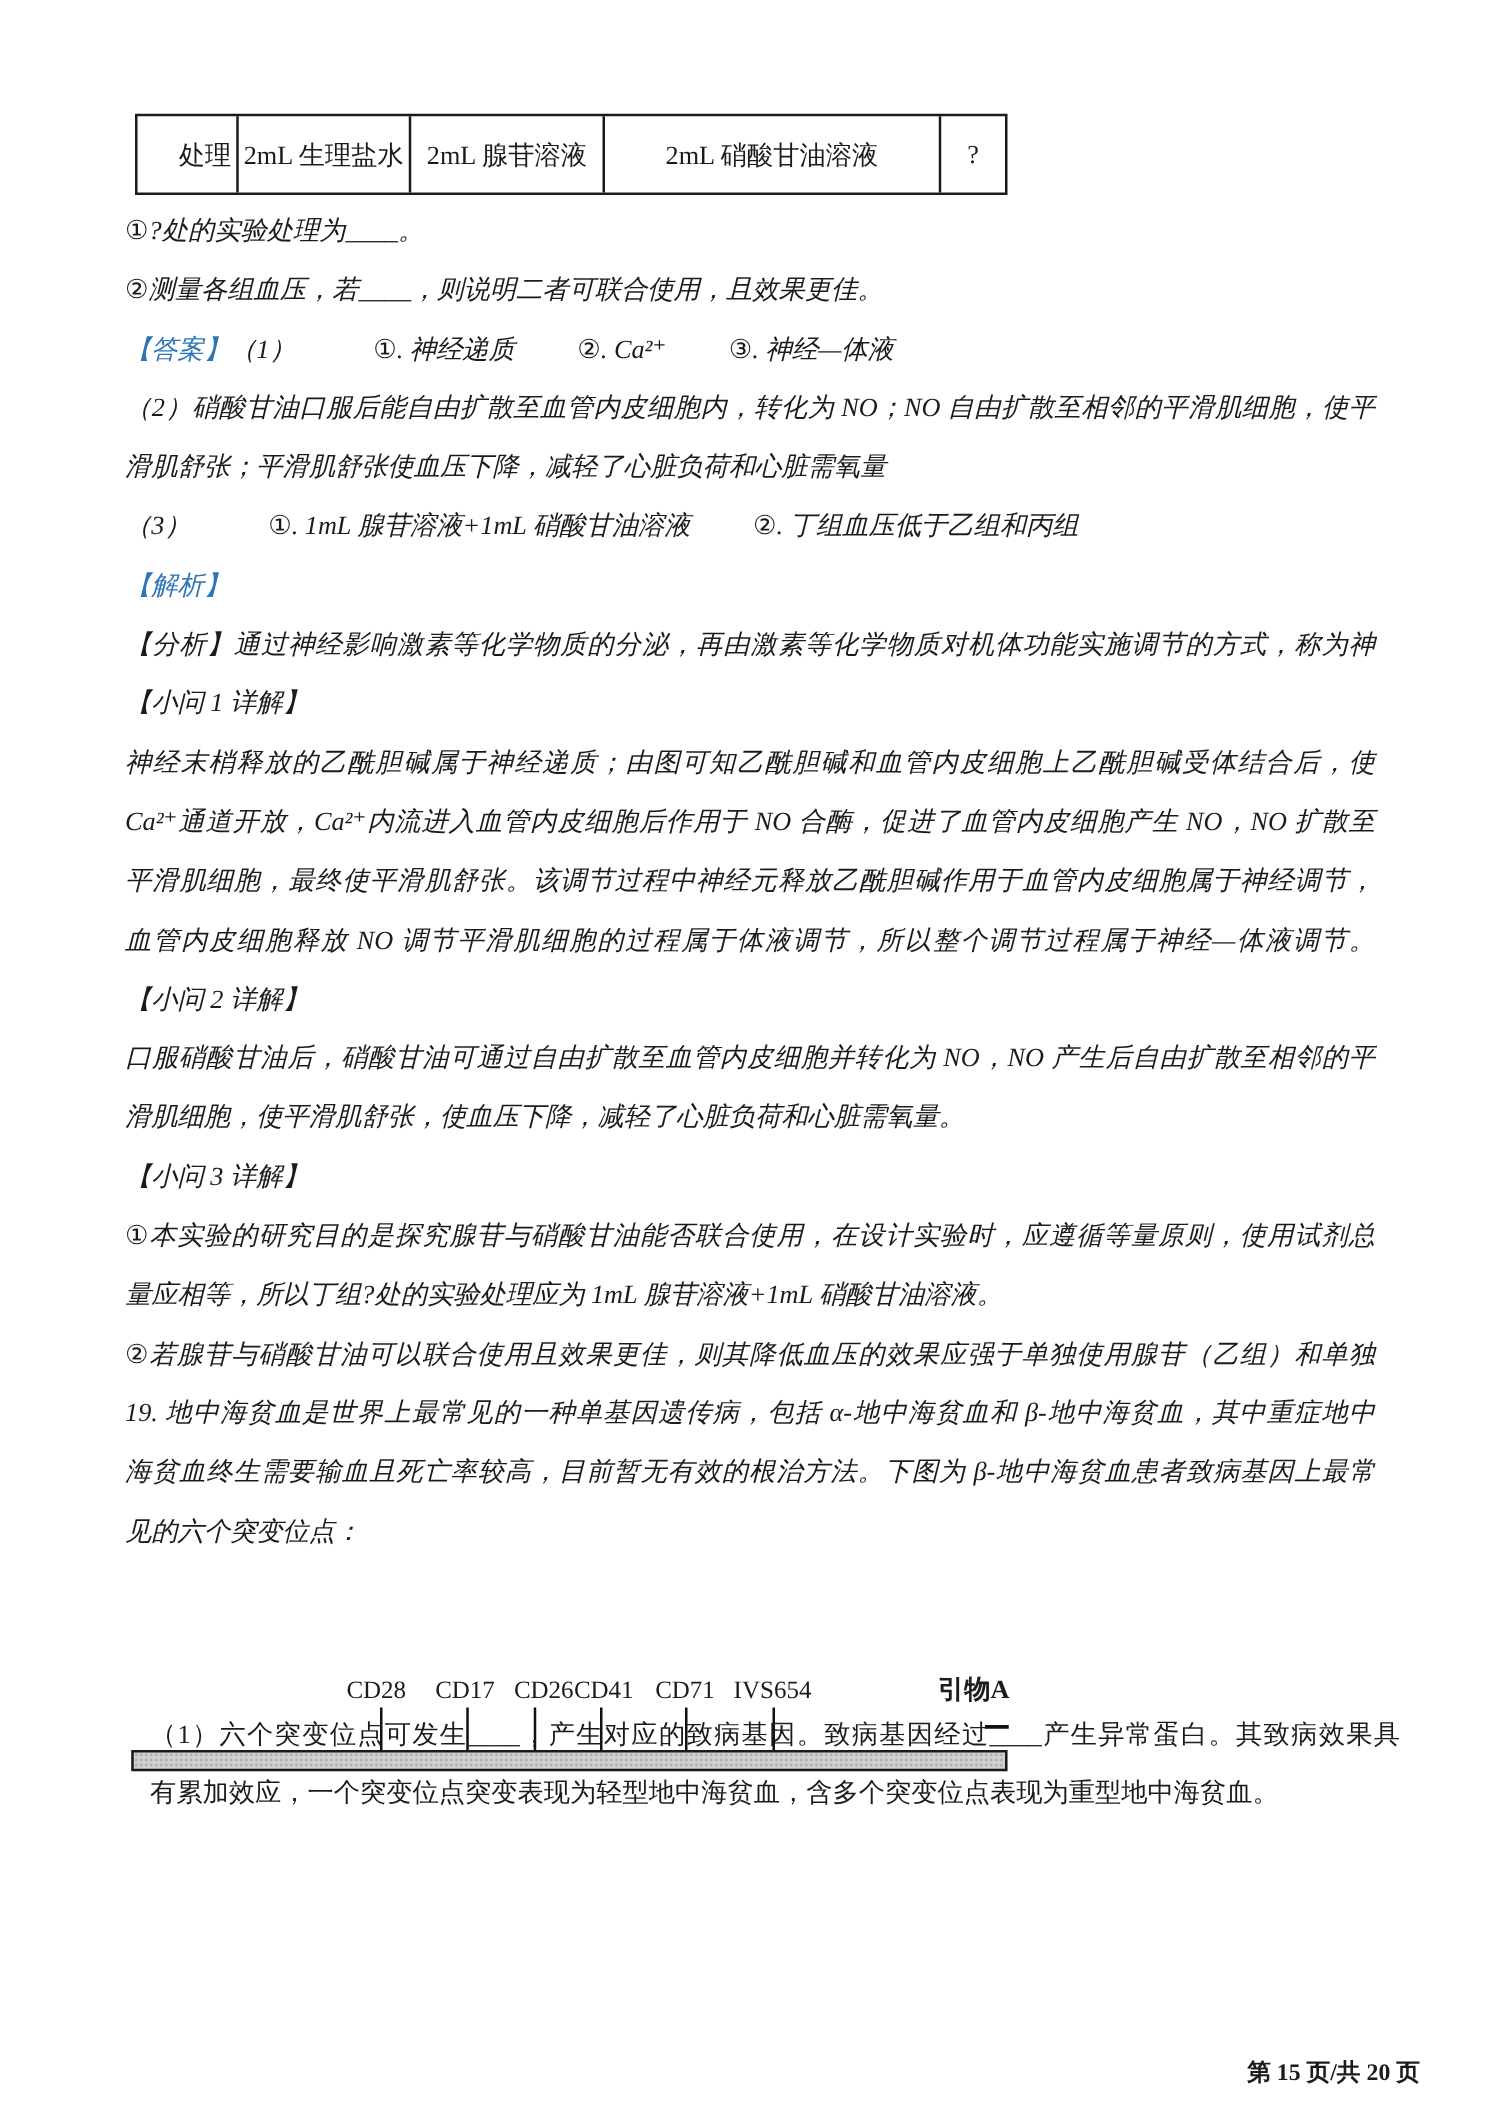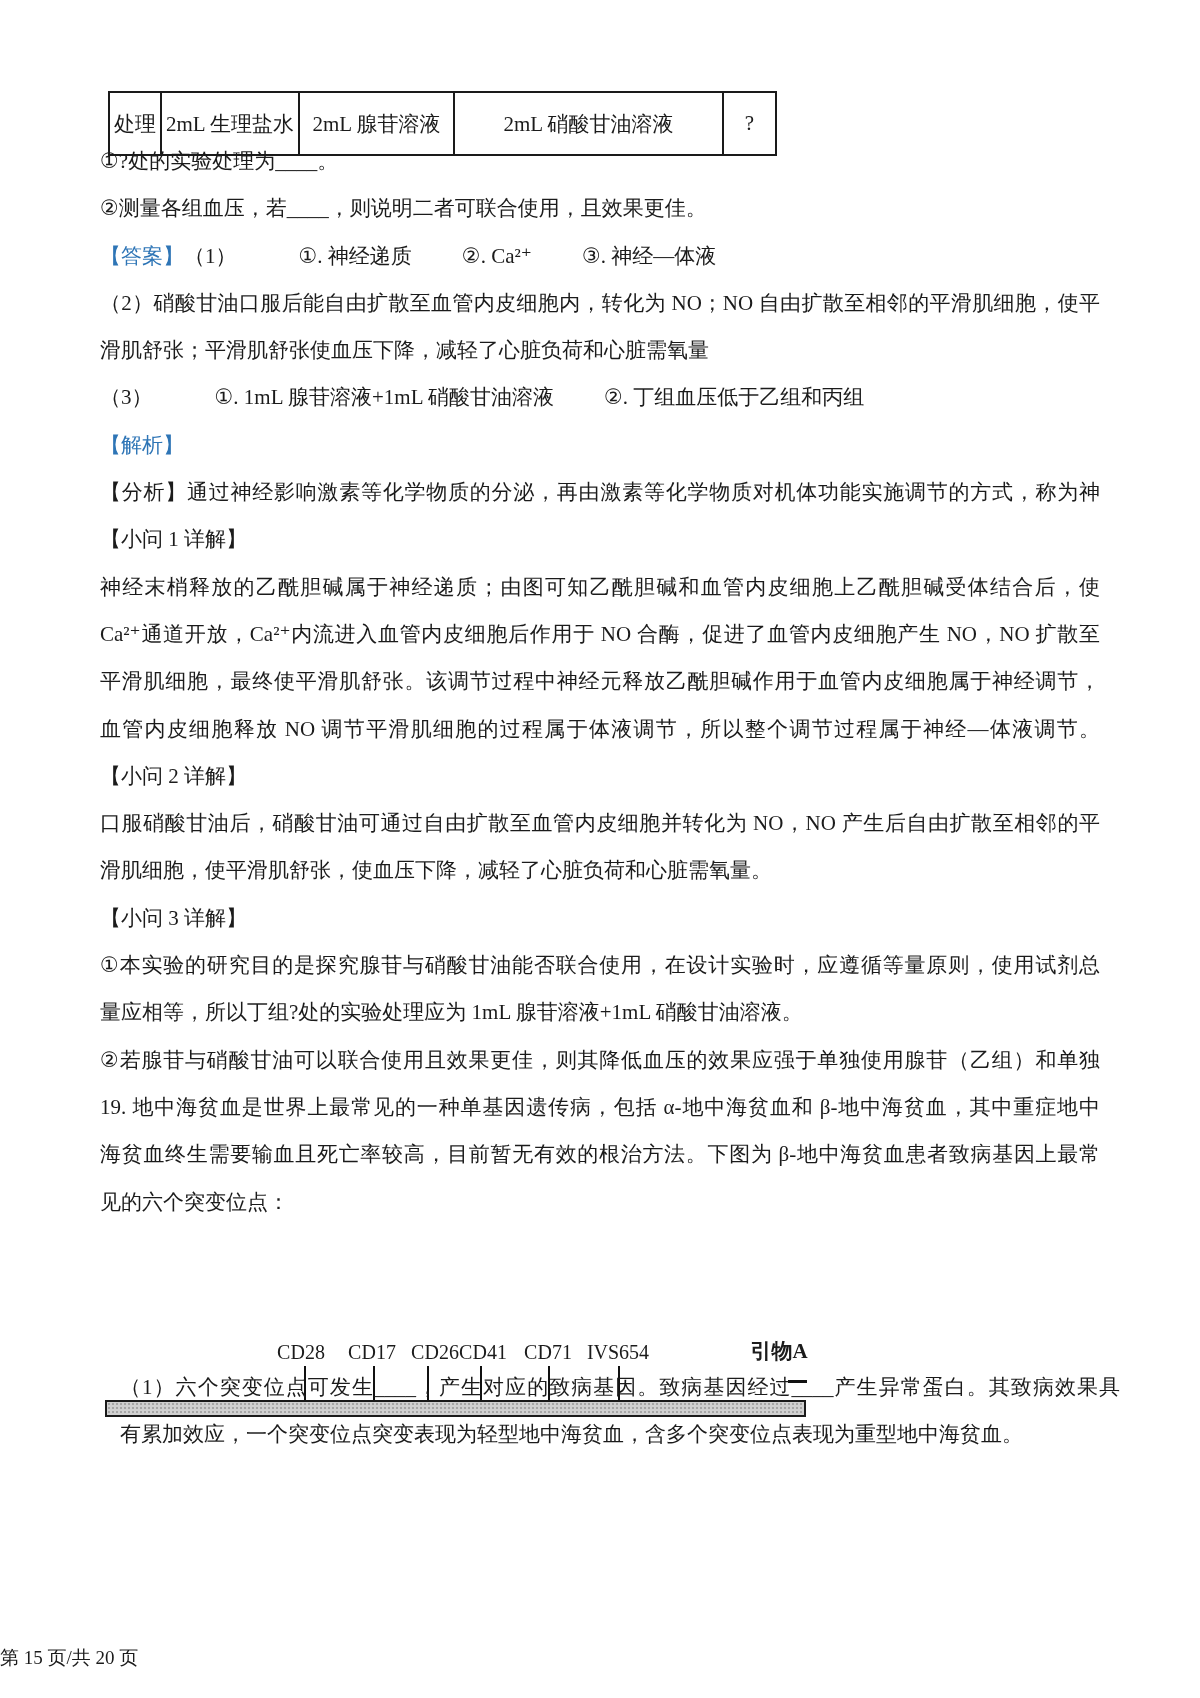--- a/index.html
+++ b/index.html
@@ -10,37 +10,38 @@
     font-family:"Liberation Serif","DejaVu Serif","DejaVu Sans",serif;
     color:#1b1b1b;
     overflow:hidden;
   }
   
   .exp-table{
     position:absolute;left:108px;top:91px;
     display:flex;
     border:2px solid #1a1a1a;
     box-sizing:border-box;
+    padding-left:29px;
   }
   .exp-table .cell{
     height:61px;
     display:flex;align-items:center;justify-content:center;
     font-size:21px;
     border-right:2px solid #1a1a1a;
     box-sizing:border-box;
     white-space:nowrap;
   }
   .exp-table .cell:last-child{border-right:none;}
   .c0{width:52px;} .c1{width:138px;} .c2{width:155px;} .c3{width:269px;} .c4{width:51px;}
   
   .flow{
     position:absolute;left:100px;width:1000px;
     font-size:21px;
   }
-  .flow-top{top:138px;}
+  .flow-top{top:161px;font-style:italic;}
   .flow-bottom{top:1364px;margin-left:20px;}
   .ln{
     height:47.3px;line-height:47.3px;
     overflow:visible;
   }
   .fill{
     text-align:justify;
     text-align-last:justify;
   }
   .blue{color:#2E75B6;}
@@ -68,21 +69,21 @@
     position:absolute;left:105px;top:1400px;width:701px;height:17px;
     box-sizing:border-box;
     border:2px solid #1a1a1a;
     background-color:#d0d0d0;
     background-image:radial-gradient(#a6a6a6 1px, transparent 1px);
     background-size:4px 4px;
   }
   
   .footer{
     position:absolute;left:0;top:1645px;width:1136px;
-    text-align:left;font-size:19px;
+    text-align:right;font-size:19px;font-weight:bold;
   }
 </style>
 </head>
 <body>
 
 <div class="page">
 
   <div class="exp-table">
     <div class="cell c0">处理</div>
     <div class="cell c1">2mL 生理盐水</div>

